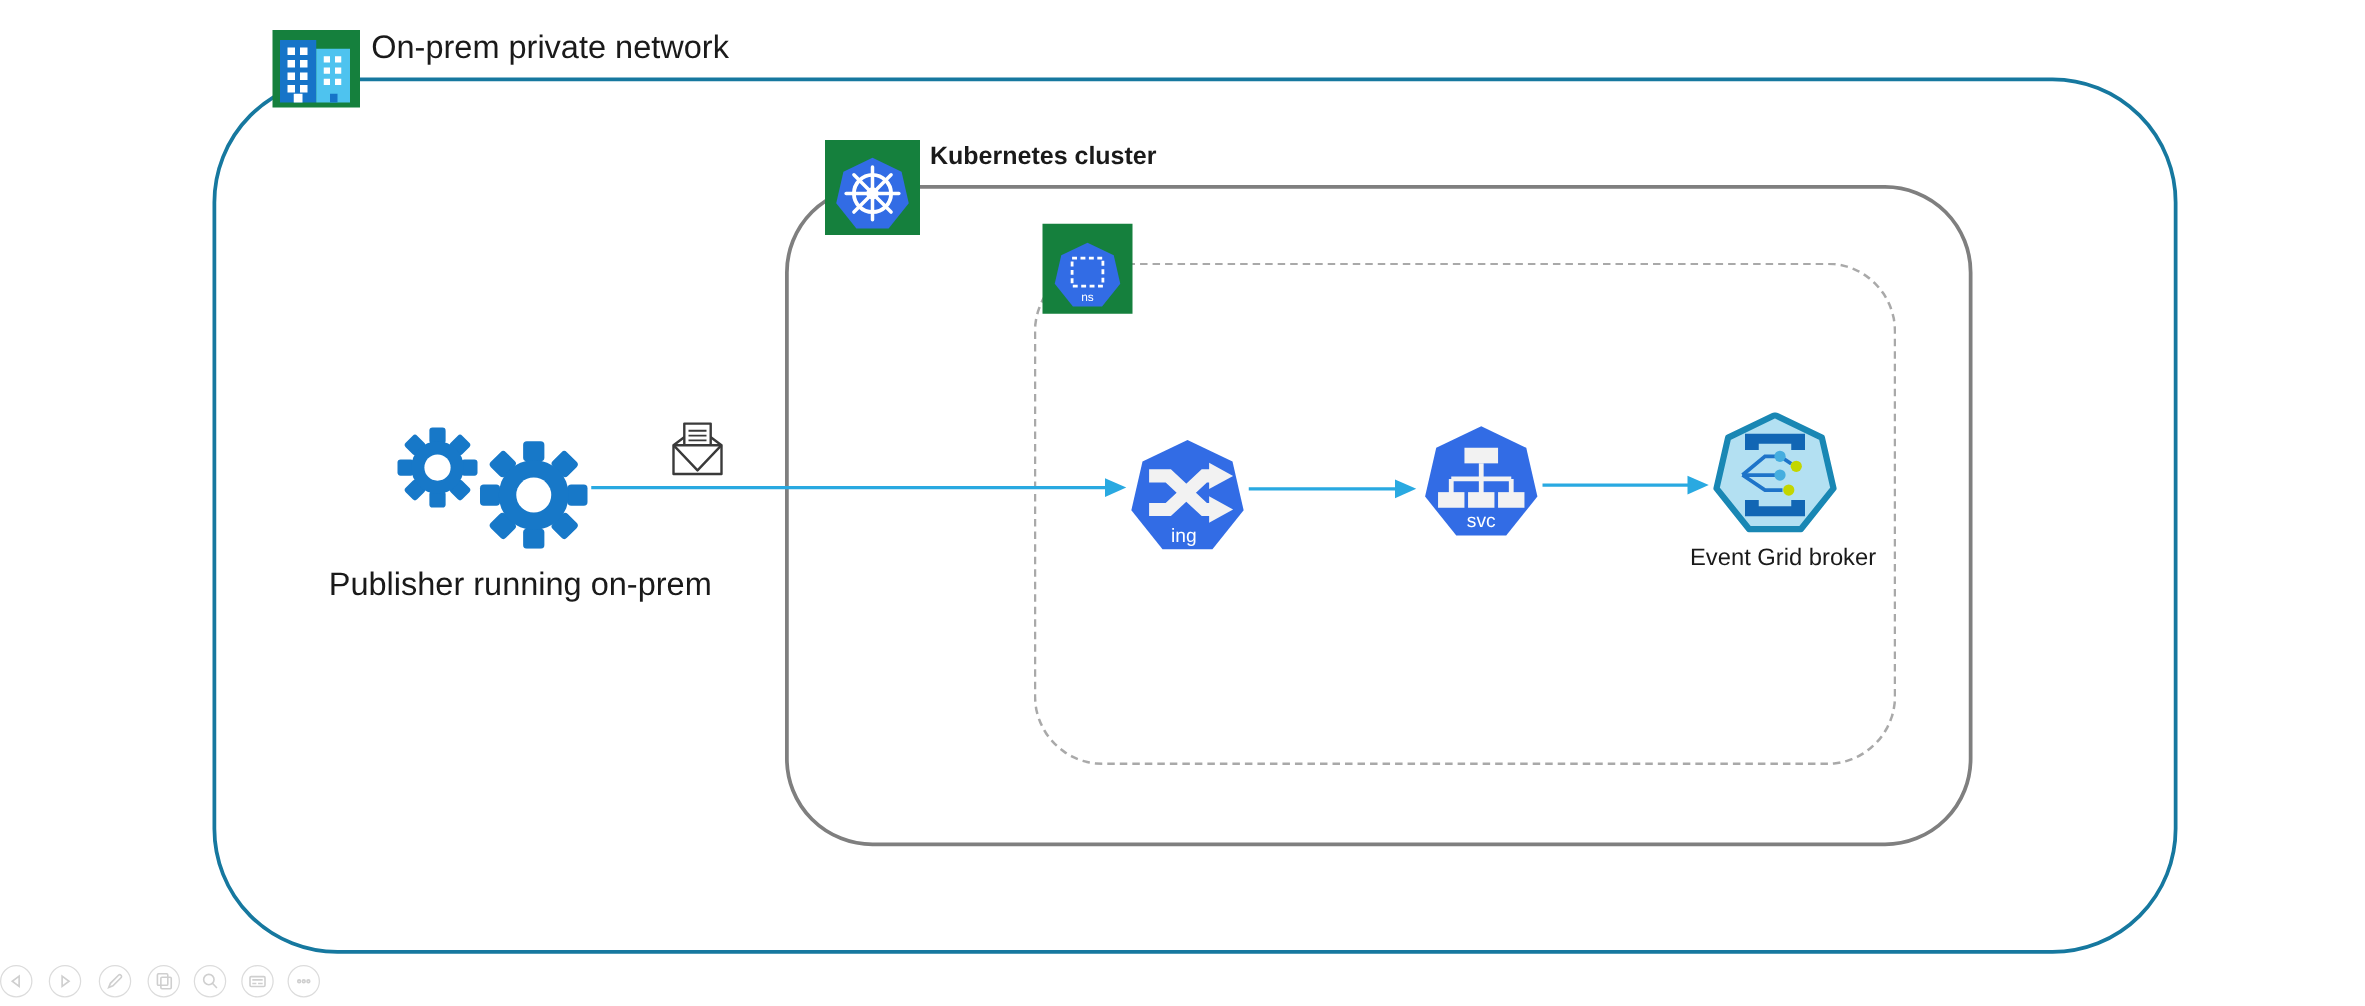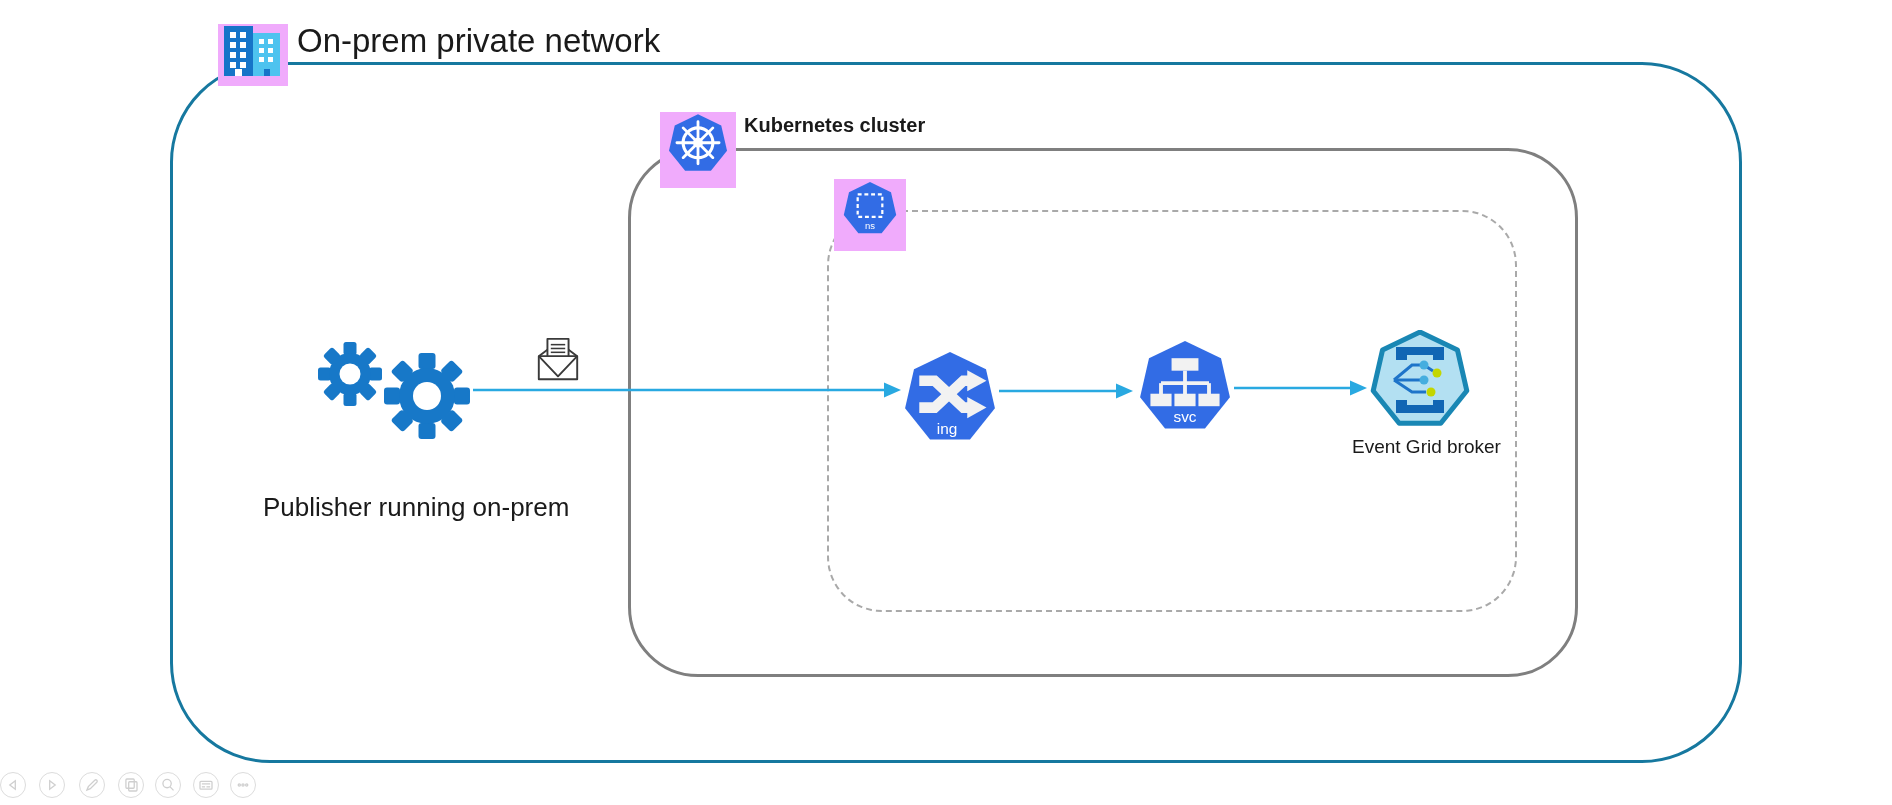--- a/index.html
+++ b/index.html
@@ -3,25 +3,25 @@
 <meta charset="utf-8">
 <style>
   html,body{margin:0;padding:0;background:#fff;}
   #canvas{position:relative;width:1892px;height:805px;background:#ffffff;overflow:hidden;
           font-family:"Liberation Sans", sans-serif;color:#1a1a1a;}
   .abs{position:absolute;}
   .container-box{position:absolute;box-sizing:border-box;background:transparent;}
   #outer-network{left:170px;top:62px;width:1572px;height:701px;border:3px solid #16789F;border-radius:100px;}
   #k8s-cluster{left:628px;top:148px;width:950px;height:529px;border:3px solid #7F7F7F;border-radius:70px;}
   #namespace-box{left:827px;top:210px;width:690px;height:402px;border:2px dashed #A9A9A9;border-radius:55px;}
-  .icon-bg{position:absolute;background:#f0abfc;display:flex;align-items:flex-start;justify-content:center;}
+  .icon-bg{position:absolute;background:#15803d;display:flex;align-items:flex-end;justify-content:center;}
   .diagram-label{position:absolute;white-space:nowrap;}
-  #outer-network-label{left:297px;top:22px;font-size:33px;}
+  #outer-network-label{left:297px;top:22px;font-size:26px;}
   #k8s-cluster-label{left:744px;top:114px;font-size:20px;font-weight:bold;}
-  #publisher-label{left:263px;top:452px;font-size:26px;margin-top:40px;}
+  #publisher-label{left:263px;top:452px;font-size:26px;}
   #eg-label{left:1352px;top:436px;width:170px;font-size:19px;}
   svg text{font-family:"Liberation Sans", sans-serif;}
   .hept-badge{fill:#ffffff;font-weight:400;}
   .toolbar{position:absolute;left:0;top:772px;width:260px;height:26px;}
   .tb-btn{position:absolute;top:0;width:26px;height:26px;border-radius:50%;border:1.5px solid #dcdcdc;
           box-sizing:border-box;display:flex;align-items:center;justify-content:center;background:#fff;}
   .tb-btn svg{stroke:#cfcfcf;fill:none;stroke-width:1.4;}
 </style>
 </head>
 <body>

